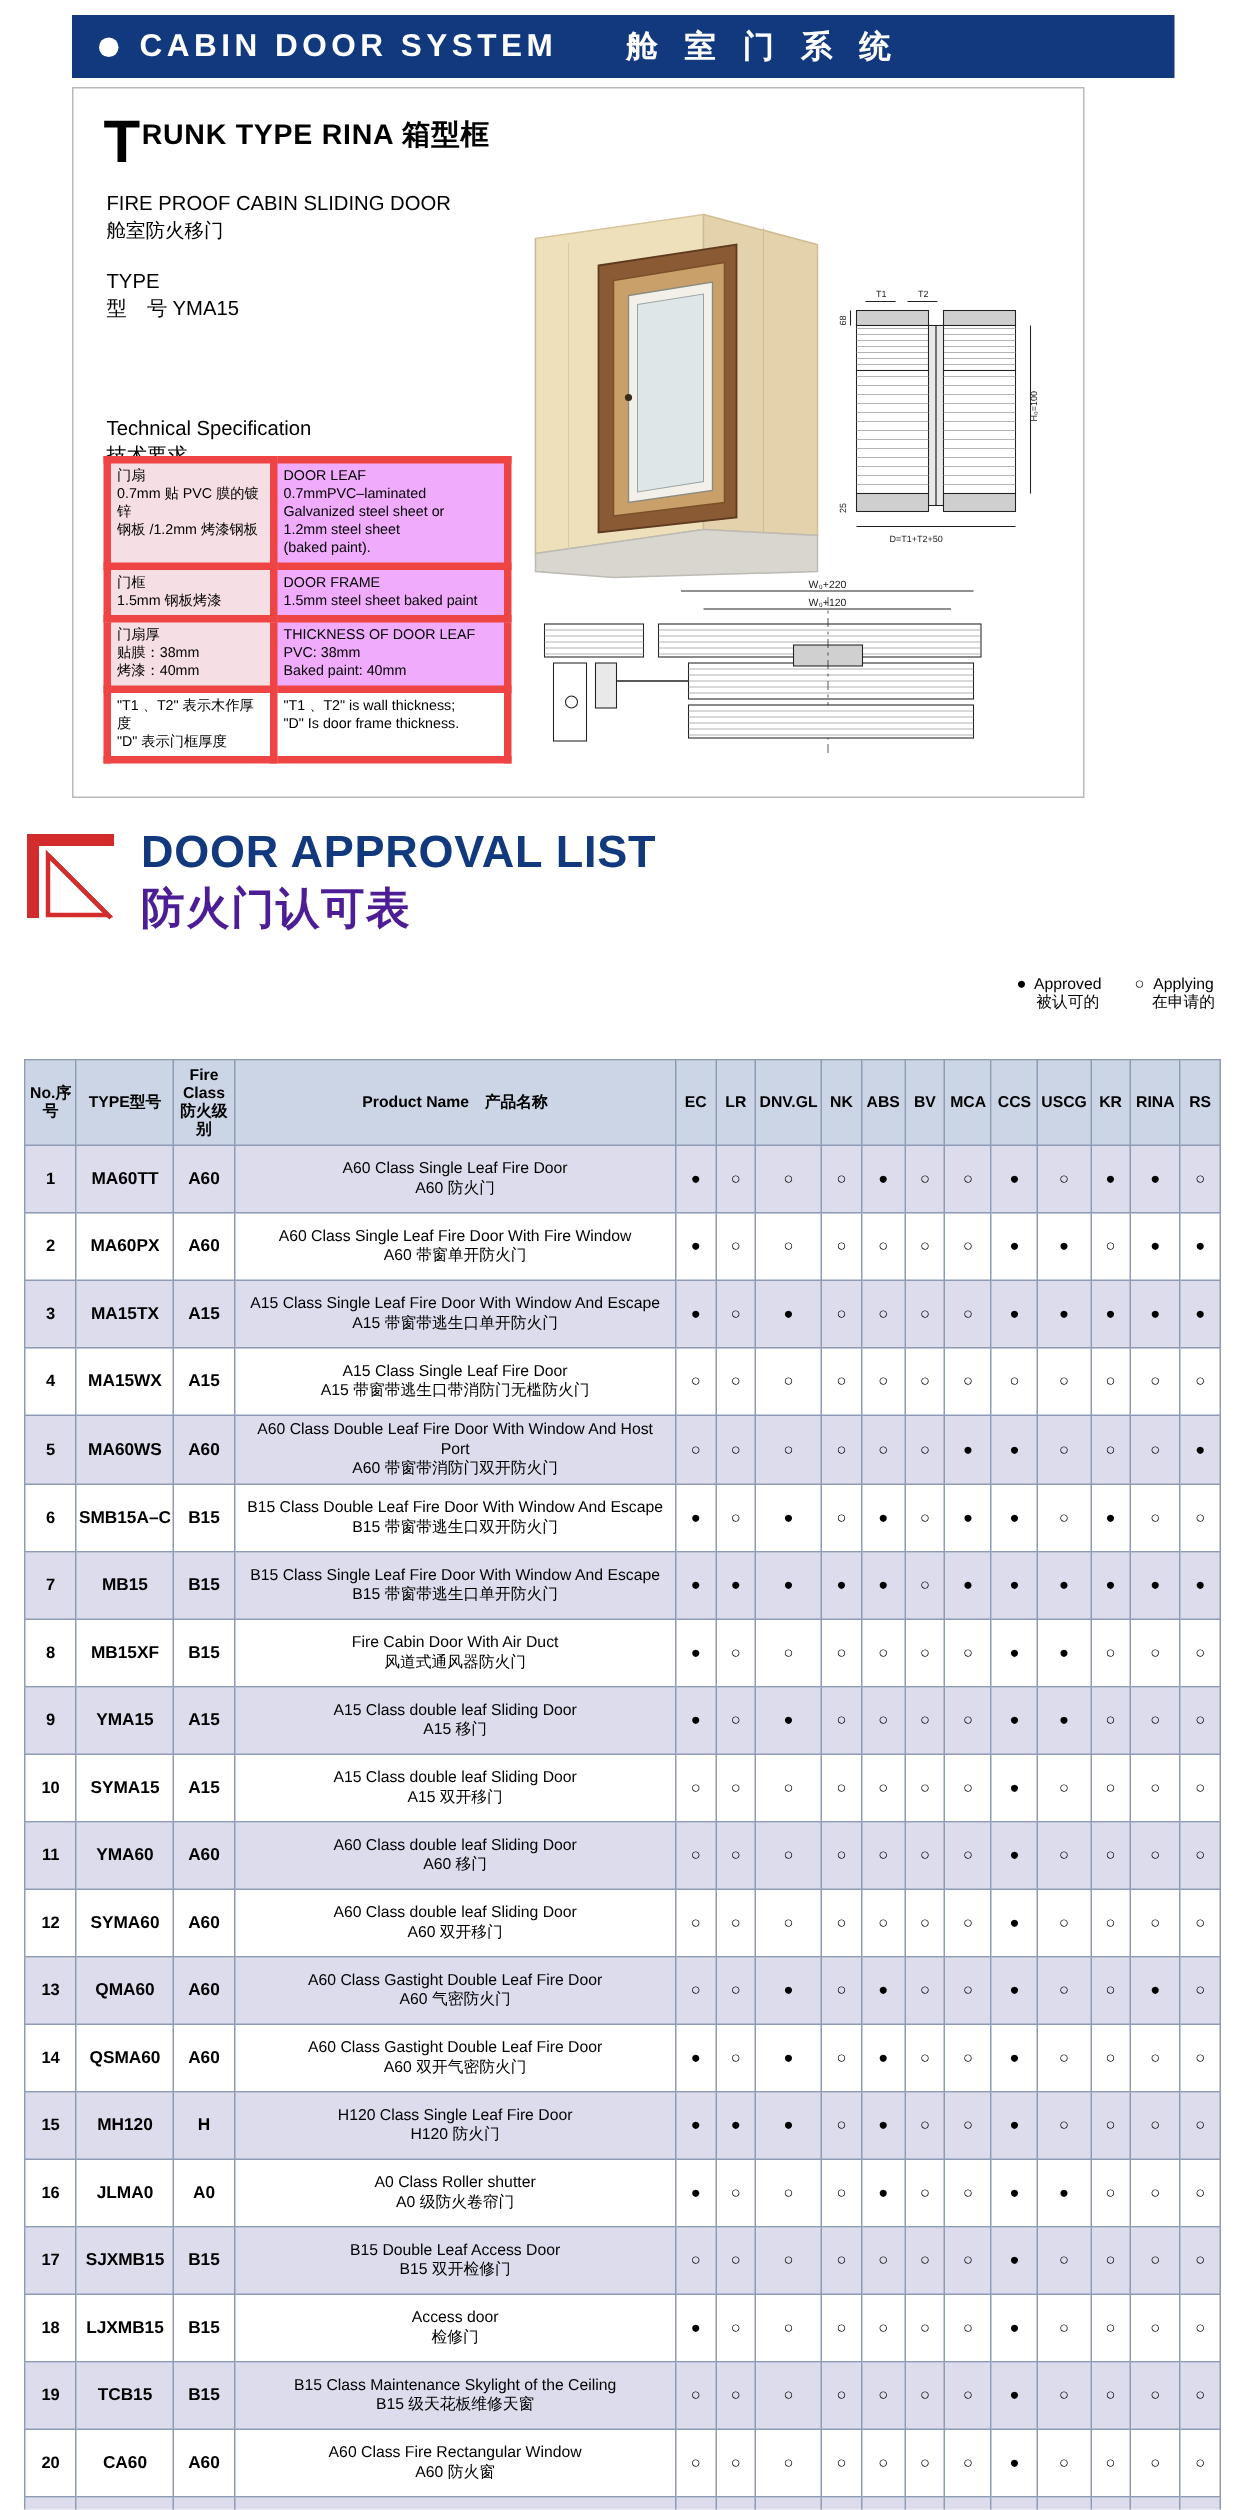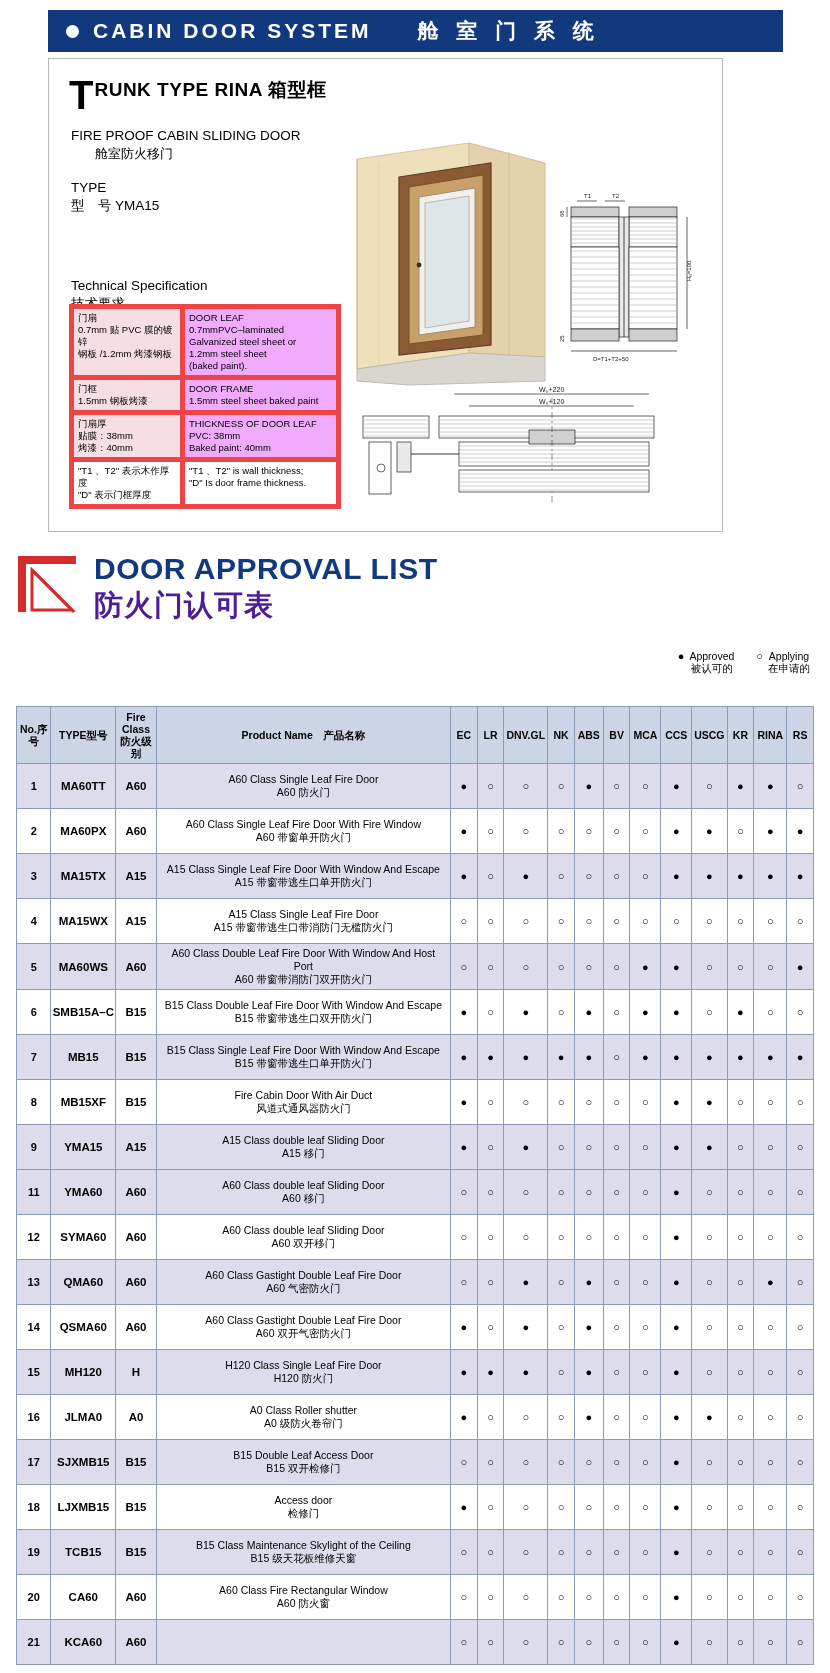--- a/index.html
+++ b/index.html
@@ -40,21 +40,21 @@
     font-size:40px;font-weight:bold;line-height:36px;float:left;margin-right:1px;
     font-family:"Liberation Sans", sans-serif;
   }
   .title-main{
     font-size:19px;font-weight:bold;letter-spacing:.5px;padding-top:12px;
     white-space:nowrap;
   }
   .subtitle{
     position:absolute;left:22px;top:68px;font-size:13.5px;line-height:18px;
   }
-  .subtitle .l2{font-size:13px;margin-left:24px;}
+  .subtitle .l2{font-size:13px;}
   .typebox{position:absolute;left:22px;top:120px;font-size:13.5px;line-height:18px;}
   .typebox .lbl{display:inline-block;}
   .techtitle{position:absolute;left:22px;top:218px;font-size:13.5px;line-height:18px;}
 
   table.spec{
     position:absolute;left:20px;top:245px;width:272px;border-collapse:collapse;
     font-size:9.5px;line-height:12px;
   }
   table.spec td{
     border:5px solid #ef4444;padding:3px 4px;vertical-align:top;
@@ -493,20 +493,41 @@
           <td class="c-mark">○</td>
           <td class="c-mark">○</td>
           <td class="c-mark">○</td>
           <td class="c-mark">○</td>
           <td class="c-mark">●</td>
           <td class="c-mark">●</td>
           <td class="c-mark">○</td>
           <td class="c-mark">○</td>
           <td class="c-mark">○</td>
         </tr>
+        <tr class="even">
+          <td class="c-no">10</td>
+          <td class="c-type">SYMA15</td>
+          <td class="c-fire">A15</td>
+          <td class="c-name">
+            <div>A15 Class double leaf Sliding Door</div>
+            <div>A15 双开移门</div>
+          </td>
+          <td class="c-mark">○</td>
+          <td class="c-mark">○</td>
+          <td class="c-mark">○</td>
+          <td class="c-mark">○</td>
+          <td class="c-mark">○</td>
+          <td class="c-mark">○</td>
+          <td class="c-mark">○</td>
+          <td class="c-mark">●</td>
+          <td class="c-mark">○</td>
+          <td class="c-mark">○</td>
+          <td class="c-mark">○</td>
+          <td class="c-mark">○</td>
+        </tr>
         <tr class="odd">
           <td class="c-no">11</td>
           <td class="c-type">YMA60</td>
           <td class="c-fire">A60</td>
           <td class="c-name">
             <div>A60 Class double leaf Sliding Door</div>
             <div>A60 移门</div>
           </td>
           <td class="c-mark">○</td>
           <td class="c-mark">○</td>

